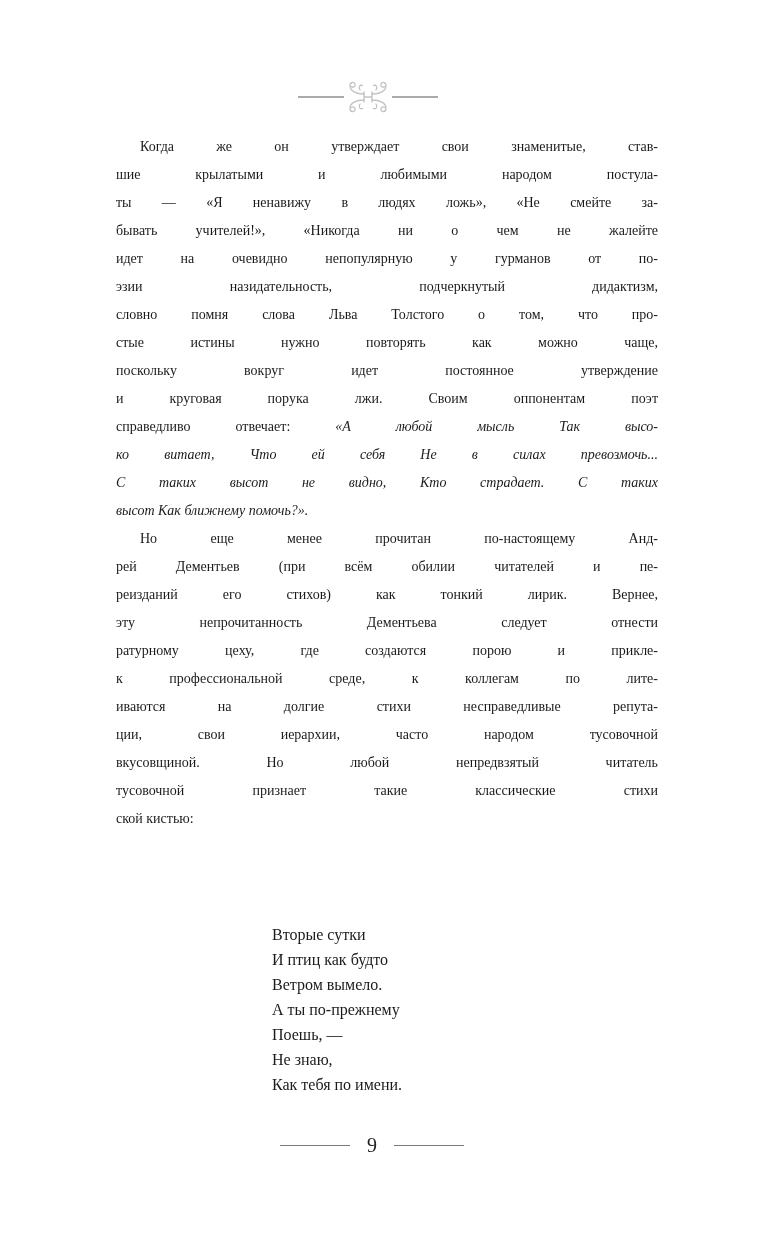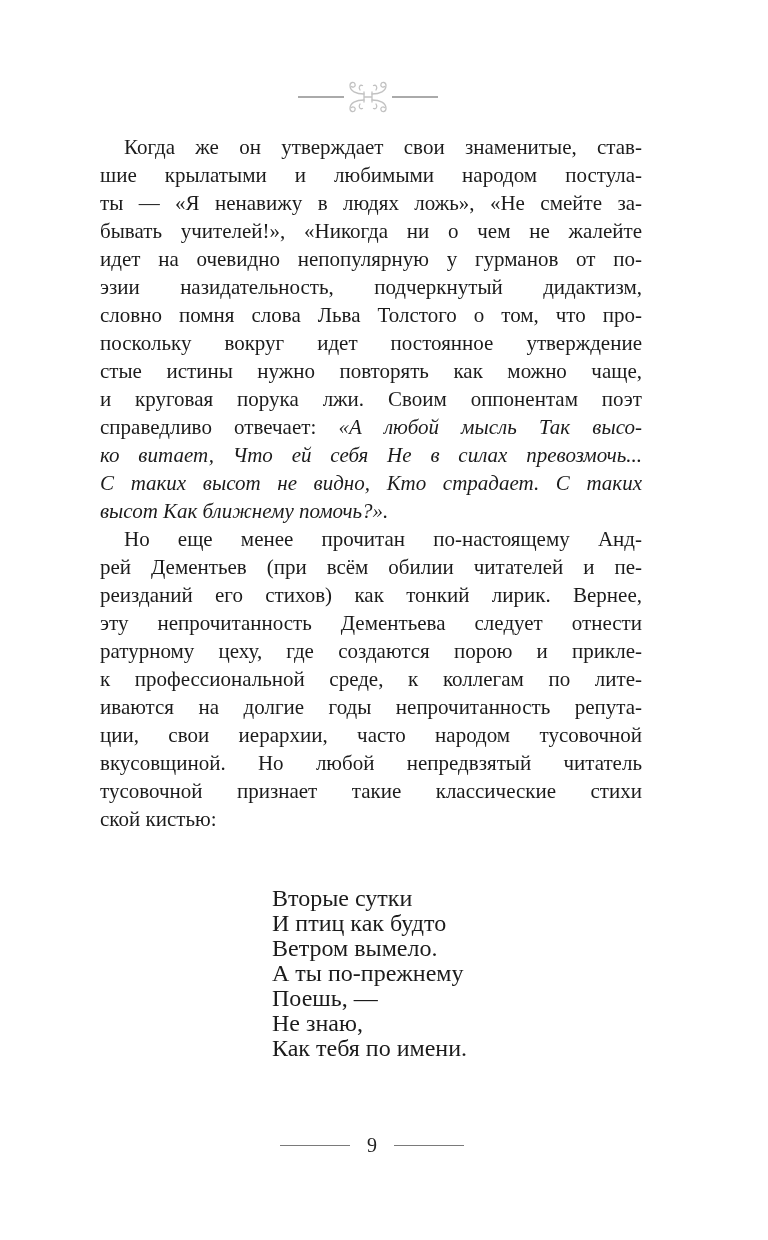--- a/index.html
+++ b/index.html
@@ -15,41 +15,41 @@
   .ornament {
     position: absolute;
     top: 79px;
     left: 298px;
     width: 140px;
     height: 36px;
   }
   .text-block {
     position: absolute;
     top: 133px;
-    left: 100px;
+    left: 116px;
     width: 542px;
-    font-size: 21px;
+    font-size: 14px;
     line-height: 28px;
   }
   .tline {
     text-align: justify;
     text-align-last: justify;
     white-space: normal;
   }
   .tline.last {
     text-align: center;
     text-align-last: left;
   }
   .tline.indent { padding-left: 24px; }
   .ital { font-style: italic; }
   .poem {
     position: absolute;
-    top: 886px;
+    top: 922px;
     left: 272px;
-    font-size: 24px;
+    font-size: 16px;
     line-height: 25px;
   }
   .poem .tline, .poem .tline.last {
     text-align: left;
     text-align-last: left;
   }
   .footer {
     position: absolute;
     top: 1132px;
     left: 101px;
@@ -93,36 +93,36 @@
 
   <div class="text-block">
     <div>
         <div class="tline indent">Когда же он утверждает свои знаменитые, став-</div>
         <div class="tline">шие крылатыми и любимыми народом постула-</div>
         <div class="tline">ты — «Я ненавижу в людях ложь», «Не смейте за-</div>
         <div class="tline">бывать учителей!», «Никогда ни о чем не жалейте</div>
         <div class="tline">идет на очевидно непопулярную у гурманов от по-</div>
         <div class="tline">эзии назидательность, подчеркнутый дидактизм,</div>
         <div class="tline">словно помня слова Льва Толстого о том, что про-</div>
+        <div class="tline">стые истины нужно повторять как можно чаще,</div>
         <div class="tline">поскольку вокруг идет постоянное утверждение</div>
-        <div class="tline">стые истины нужно повторять как можно чаще,</div>
         <div class="tline">и круговая порука лжи. Своим оппонентам поэт</div>
         <div class="tline"><span>справедливо отвечает: </span><span class="ital">«А любой мысль Так высо-</span></div>
         <div class="tline"><span class="ital">ко витает, Что ей себя Не в силах превозмочь...</span></div>
         <div class="tline"><span class="ital">С таких высот не видно, Кто страдает. С таких</span></div>
         <div class="tline last"><span class="ital">высот Как ближнему помочь?».</span></div>
       </div>
     <div>
         <div class="tline indent">Но еще менее прочитан по-настоящему Анд-</div>
         <div class="tline">рей Дементьев (при всём обилии читателей и пе-</div>
         <div class="tline">реизданий его стихов) как тонкий лирик. Вернее,</div>
         <div class="tline">эту непрочитанность Дементьева следует отнести</div>
         <div class="tline">ратурному цеху, где создаются порою и прикле-</div>
         <div class="tline">к профессиональной среде, к коллегам по лите-</div>
-        <div class="tline">иваются на долгие годы непрочитанность репута-</div>
+        <div class="tline">иваются на долгие стихи несправедливые репута-</div>
         <div class="tline">ции, свои иерархии, часто народом тусовочной</div>
         <div class="tline">вкусовщиной. Но любой непредвзятый читатель</div>
         <div class="tline">тусовочной признает такие классические стихи</div>
         <div class="tline last">ской кистью:</div>
       </div>
   </div>
 
   <div class="poem">
       <div class="tline">Вторые сутки</div>
       <div class="tline">И птиц как будто</div>

